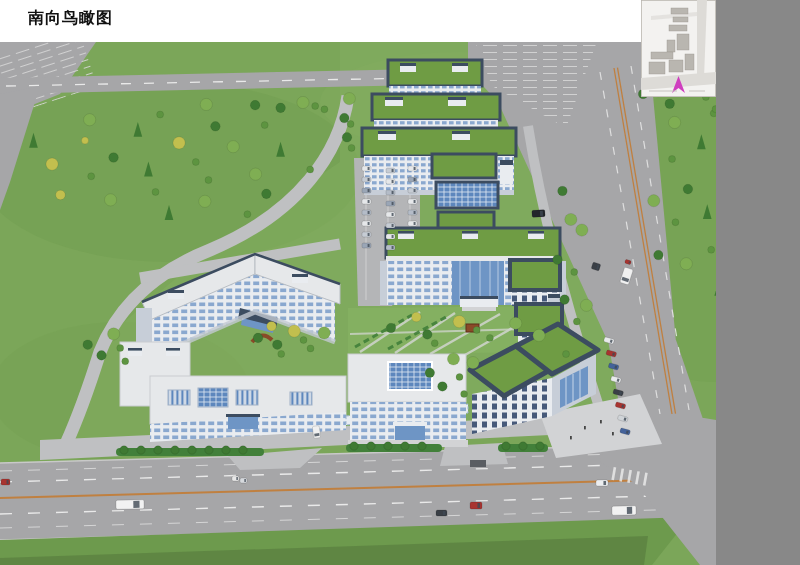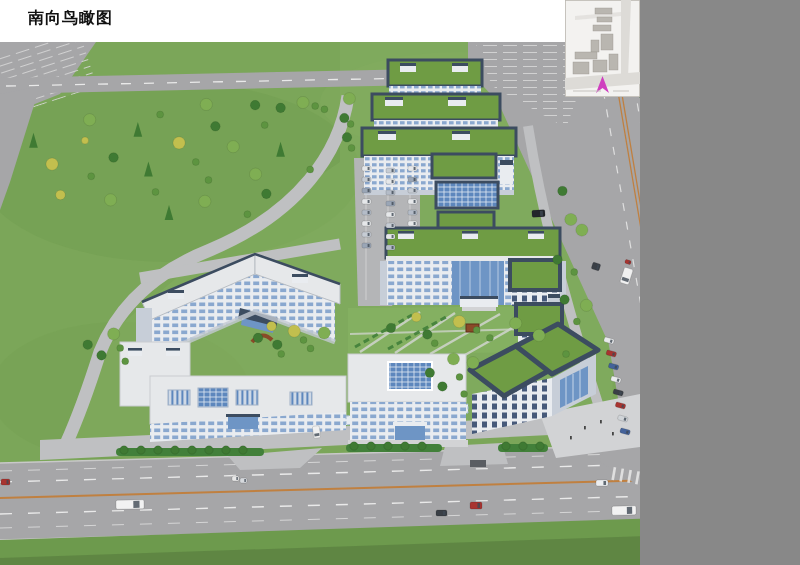--- a/index.html
+++ b/index.html
@@ -1,16 +1,16 @@
 <!DOCTYPE html>
 <html style="--grass: #7ba659; --grass-dark: #6d9a4d; --lawn: #84b061; --road: #a6a6a8; --road-light: #b4b5b7; --internal-road: #bfc0c2; --marking-white: #e9e9e9; --marking-orange: #c08040; --wall: #e9ecf0; --wall-shadow: #c7ced8; --roof-white: #e6e8ea; --roof-green: #6f9c44; --parapet: #3c4c60; --window-blue: #8aa8cf; --window-dark: #46597a; --glass: #6e95c5; --glass-light: #b3cbe4; --skylight: #5d87bd; --tree: #5d9440; --tree-dark: #3f7a33; --tree-light: #7fae53; --tree-yellow: #c2bf4e; --hedge: #42803a; --plaza: #d2d3d5; --arrow: #cf3fbf; --inset-bg: #f3f2f0; --inset-building: #b9b6b0; --inset-road: #dddbd7;"><head>
 <meta charset="utf-8">
 <style>
   html,body{margin:0;padding:0;background:#888;}
-  .page{position:relative;width:640px;height:565px;background:#fff;overflow:hidden;
+  .page{position:relative;width:716px;height:565px;background:#fff;overflow:hidden;
         font-family:"Liberation Sans",sans-serif;}
   .title{position:absolute;left:28px;top:8px;margin:0;font-size:16px;font-weight:bold;
          color:#111;letter-spacing:1px;z-index:5;}
   .render{position:absolute;left:0;top:42px;width:800px;height:523px;z-index:1;}
   .render svg{display:block;width:800px;height:523px;}
   .inset{position:absolute;right:0;top:0;width:75px;height:97px;z-index:6;background:#fff;}
   .inset svg{display:block;width:75px;height:97px;}
 </style>
 </head>
 <body>

